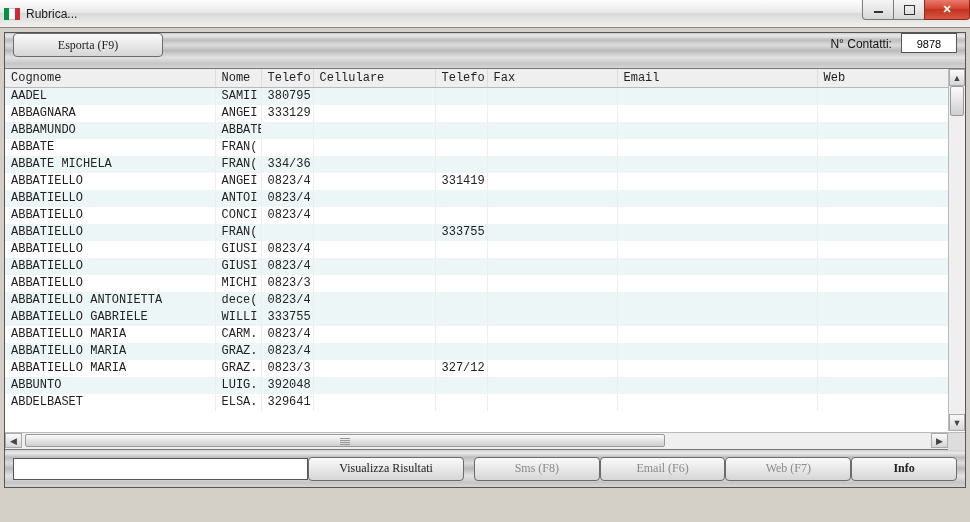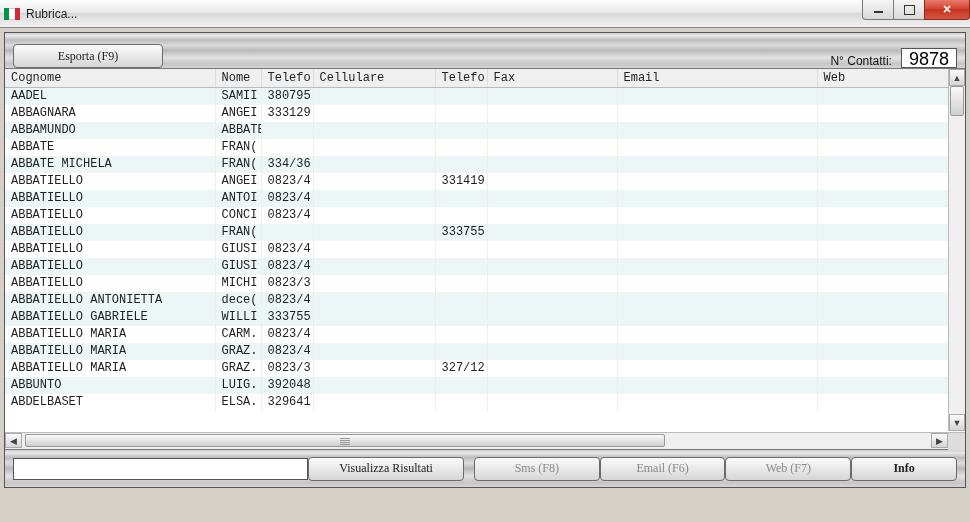--- a/index.html
+++ b/index.html
@@ -62,21 +62,21 @@
       #b9b9b9 50%, #e2e2e2 70%, #c6c6c6 88%, #d5d5d5 100%);
   }
   .outer {
     position:absolute; left:4px; right:4px; top:32px;
     border:1px solid #555;
   }
 
   .topbar {
     height: 36px;
     border-bottom: 1px solid #777;
-    display:flex; align-items:flex-end; justify-content:space-between;
+    display:flex; align-items:flex-start; justify-content:space-between;
     padding: 0 8px;
   }
   .btn {
     height: 24px;
     border: 1px solid #6b6b6b;
     border-radius: 4px;
     background: linear-gradient(to bottom,#fafafa,#d6d6d6);
     font-family: Tahoma; font-size:12px;
     padding: 0 14px;
     cursor: pointer;
@@ -85,21 +85,21 @@
   .btn.wide { width: 150px; }
   .btn.disabled { color:#8a8a8a; }
   .count-box {
     display: inline-block;
     width: 56px;
     height: 20px;
     line-height: 20px;
     text-align: center;
     border: 1px solid #555;
     background: #fff;
-    font-size:18px;
+    font-size:11px;
     margin-left: 6px;
   }
   .count-label { font-size:12px; color:#111; }
 
   .grid-wrap {
     height: 380px;
     background:#fff;
     position: relative;
   }
   .grid-scroll {

